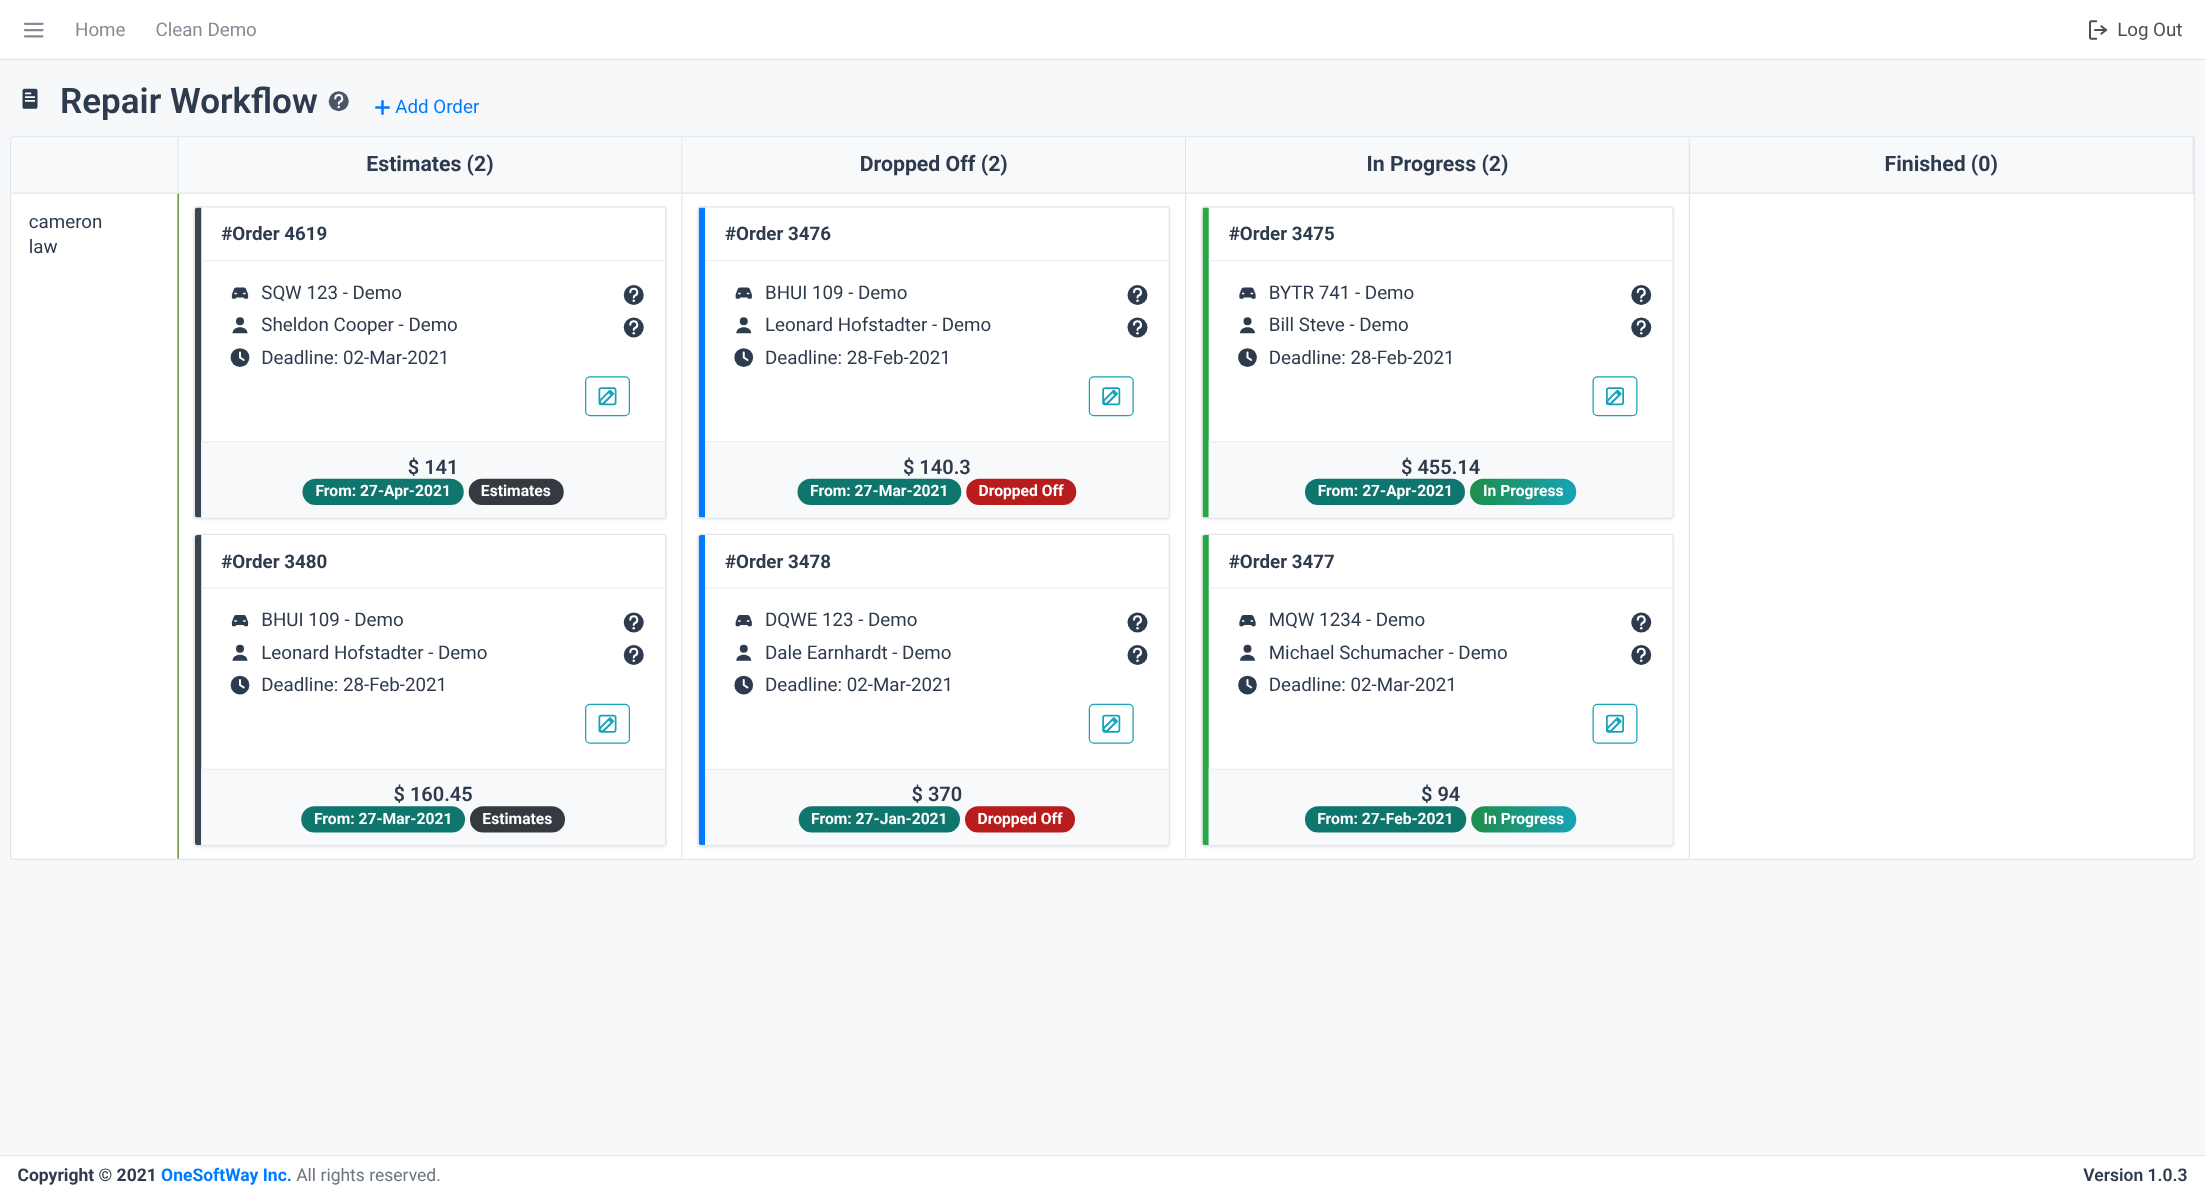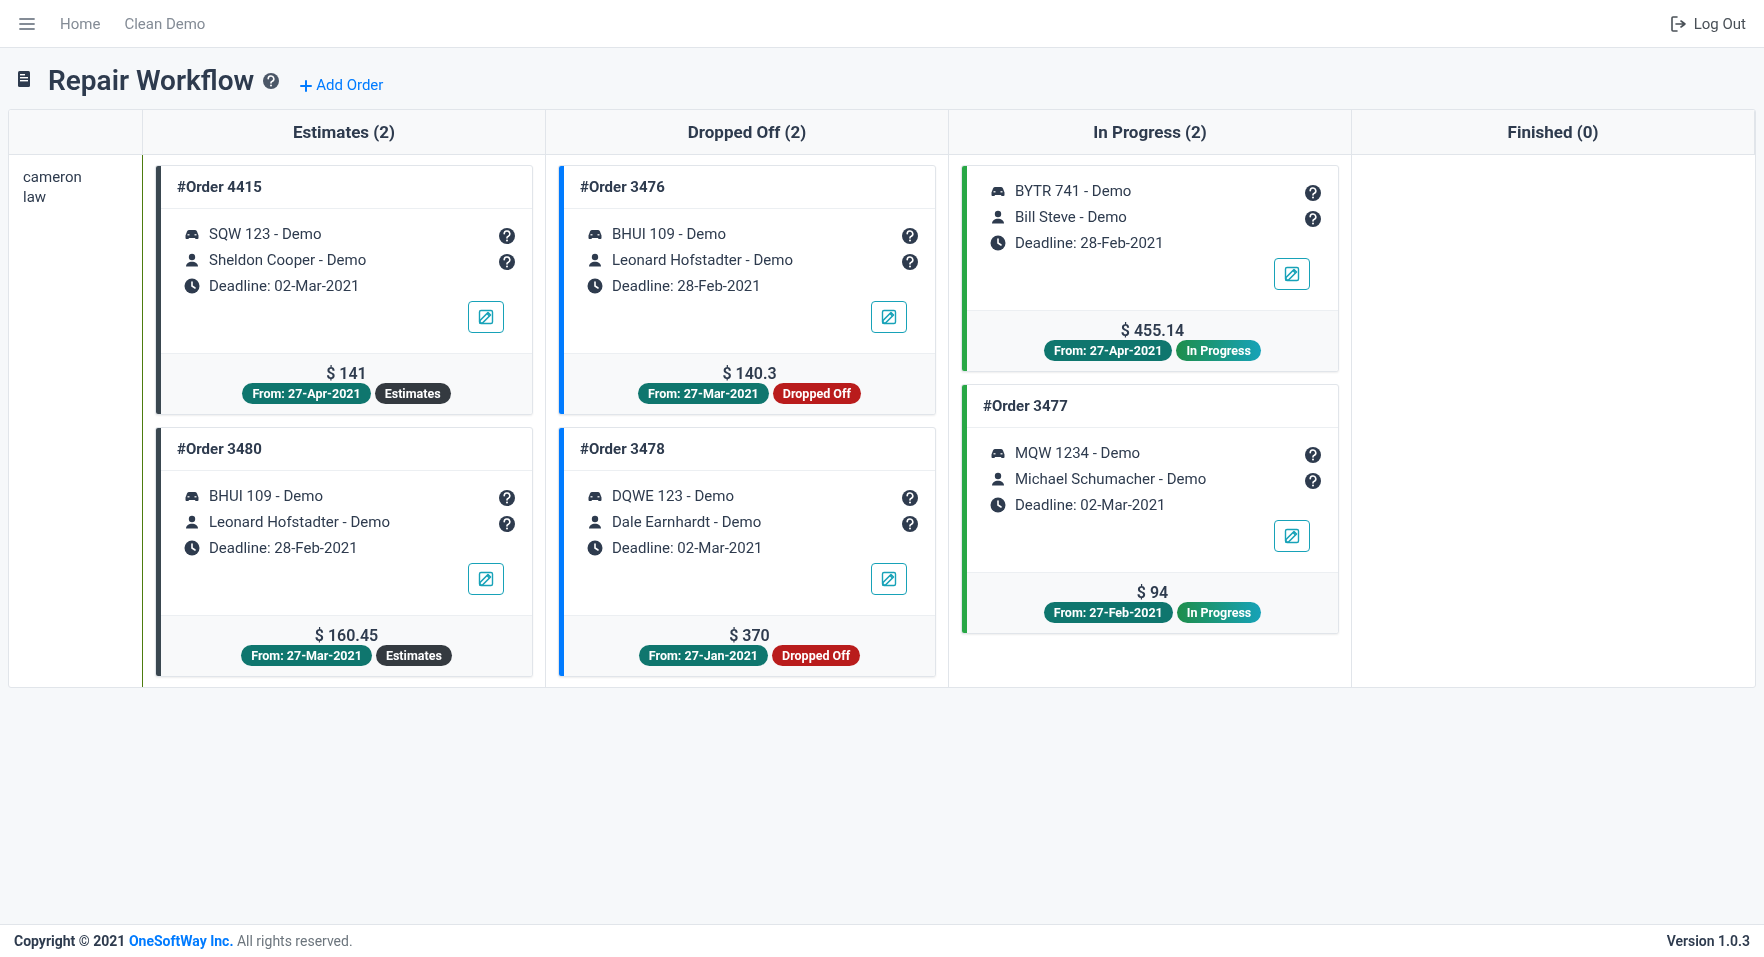--- a/index.html
+++ b/index.html
@@ -311,21 +311,21 @@
     <div class="col-header">Finished (0)</div>
 
     <div class="row-label">
       <span>cameron</span><br><span>law</span>
     </div>
 
     <div class="col-cell" id="col-est">
         <div class="card">
     <div class="card-stripe stripe-dark"></div>
     <div class="card-body">
-      <div class="card-head">#Order 4415</div>
+      <div class="card-head">#Order 4619</div>
       <div class="card-mid">
         <div class="info-row">
           <span class="icon">
                   <svg width="18" height="18">
                     <use href="#i-car"></use>
                   </svg>
                 </span>
           <span>SQW 123 - Demo</span>
           <span class="help-icon">
                   <svg width="18" height="18">
@@ -539,20 +539,21 @@
           <span class="badge badge-blue">Dropped Off</span>
         </span>
       </div>
     </div>
         </div>
       </div>
     <div class="col-cell" id="col-prog">
         <div class="card">
     <div class="card-stripe stripe-green"></div>
     <div class="card-body">
+      <div class="card-head">#Order 3475</div>
       <div class="card-mid">
         <div class="info-row">
           <span class="icon">
                   <svg width="18" height="18">
                     <use href="#i-car"></use>
                   </svg>
                 </span>
           <span>BYTR 741 - Demo</span>
           <span class="help-icon">
                   <svg width="18" height="18">

